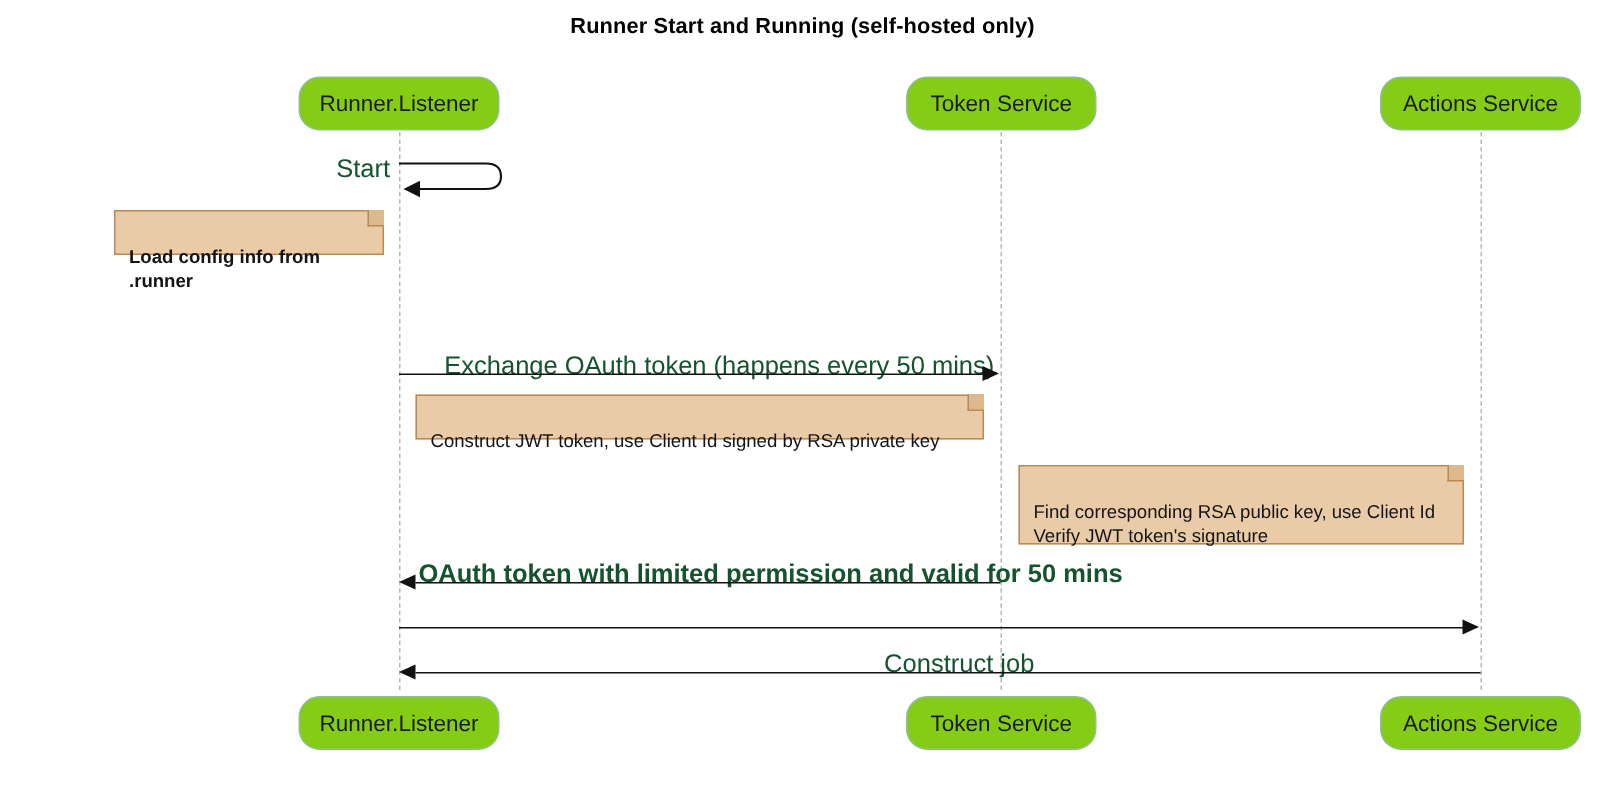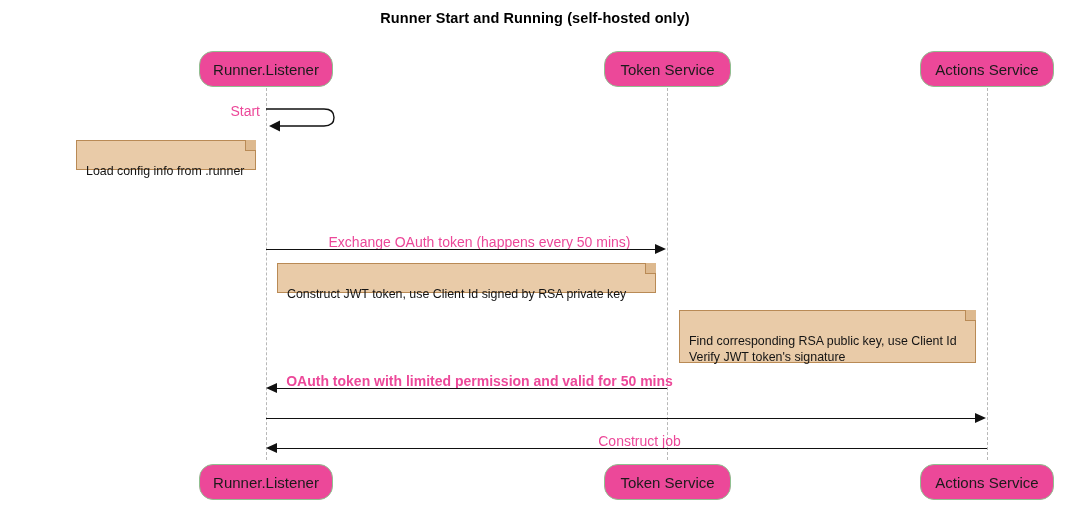--- a/index.html
+++ b/index.html
@@ -36,21 +36,21 @@
   
   .lifeline {
     position: absolute;
     width: 0;
     border-left: 1px dashed #b8b8b8;
   }
   
   .participant {
     position: absolute;
     box-sizing: border-box;
-    background: #ec4899;
+    background: #84cc16;
     border: 1px solid #8fc08f;
     border-radius: 14px;
     display: flex;
     align-items: center;
     justify-content: center;
     font-size: 15px;
     color: #1b1b1b;
     white-space: nowrap;
   }
   
@@ -91,22 +91,22 @@
     border-bottom: 5.5px solid transparent;
     border-left: 11px solid #111111;
   }
   .arrowhead.left {
     border-top: 5.5px solid transparent;
     border-bottom: 5.5px solid transparent;
     border-right: 11px solid #111111;
   }
   .msg-label {
     position: absolute;
-    font-size: 14px;
-    color: #ec4899;
+    font-size: 17px;
+    color: #14532d;
     white-space: nowrap;
   }
   .msg-label.center {
     text-align: center;
     margin-left: 13px;
   }
   .msg-label.rightal {
     text-align: right;
   }
   
@@ -140,21 +140,21 @@
   </div>
 
   <div class="msg-label rightal" style="left:166px; top:103px; width:94px;">Start</div>
   <div class="selfloop" style="left:266px; top:106px;">
     <svg width="80" height="26" viewBox="0 0 80 26">
       <path d="M 0 3 L 58 3 Q 68 3 68 11.5 Q 68 20 58 20 L 12 20" fill="none" stroke="#111111" stroke-width="1.4"></path>
       <polygon points="14,14.5 14,25.5 3,20" fill="#111111"></polygon>
     </svg>
   </div>
 
-  <div class="note" style="left:76px; top:140px; width:180px; height:30px;">
+  <div class="note" style="left:76px; top:140px; width:180px; height:30px;font-weight:bold;">
     <span>Load config info from .runner</span>
     <span class="note-fold"></span>
   </div>
 
 
   <div class="msg-label center" style="left:266px; top:234px; width:401px;">Exchange OAuth token (happens every 50 mins)</div>
   <div class="msg-line" style="left:266px; top:249px; width:390px;"></div>
   <div class="arrowhead right" style="left:655px; top:244px;"></div>
 
   <div class="note" style="left:679px; top:310px; width:297px; height:53px;">

